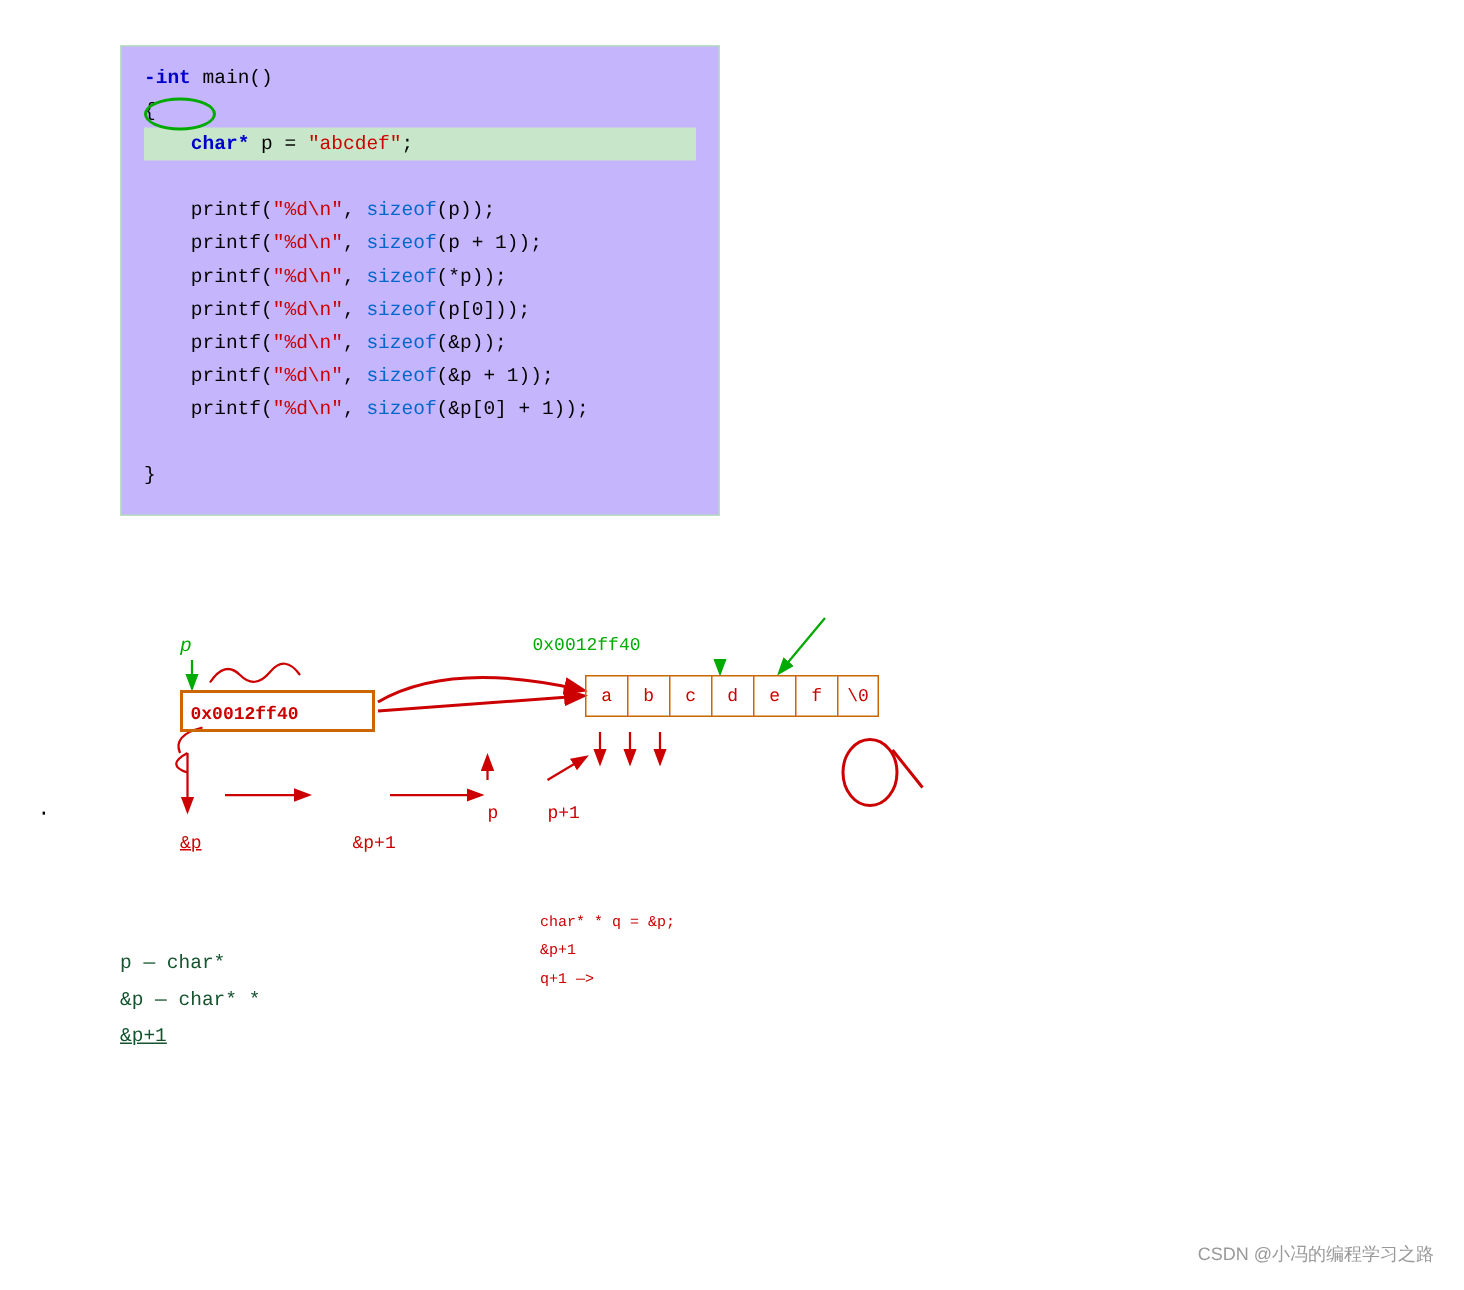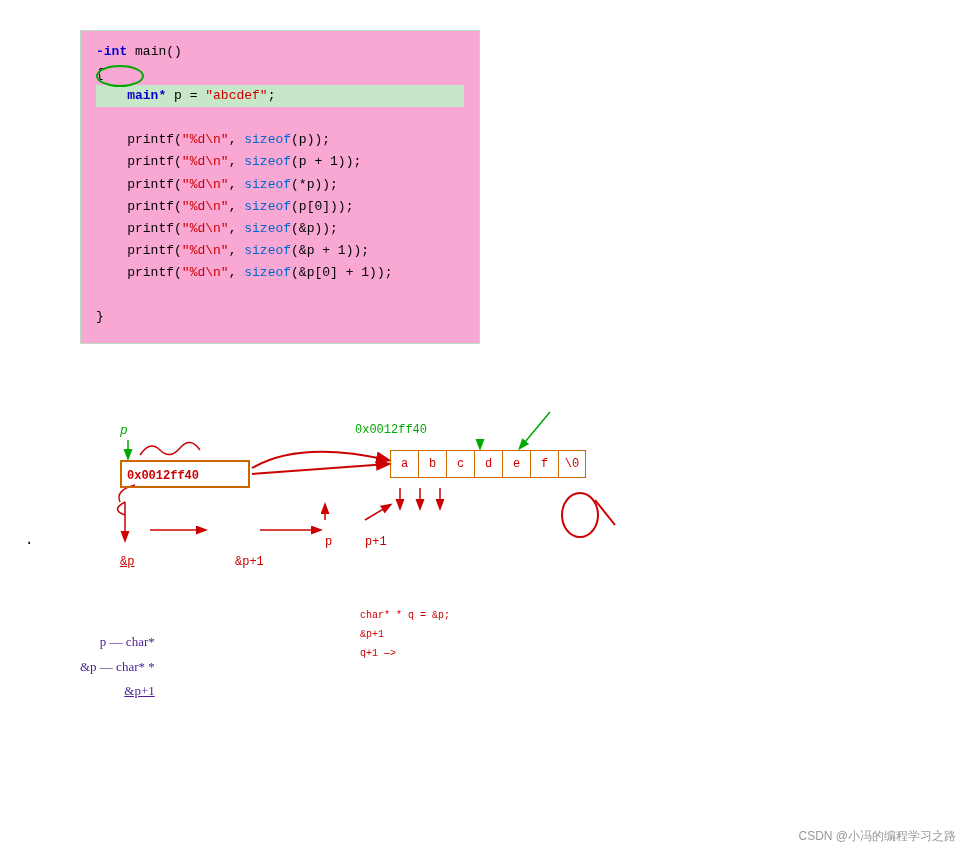--- a/index.html
+++ b/index.html
@@ -11,21 +11,21 @@
       position: relative;
       overflow: hidden;
     }
 
     
     .code-block {
       position: absolute;
       top: 30px;
       left: 80px;
       width: 400px;
-      background: #f9a8d4;
+      background: #c4b5fd;
       border: 1px solid #b8dfc0;
       padding: 10px 15px 15px 15px;
       font-size: 13px;
       line-height: 1.7;
     }
 
     .code-line {
       white-space: pre;
       color: #000000;
     }
@@ -173,23 +173,22 @@
       pointer-events: none;
     }
 
     
     .text-section {
       position: absolute;
       top: 630px;
       left: 80px;
       font-size: 13px;
       line-height: 1.9;
-      color: #4c1d95;
-      font-family: Liberation Serif, serif;
-      text-align: right;
+      color: #14532d;
+      font-family: Liberation Mono, monospace;
     }
 
     .text-section-right {
       position: absolute;
       top: 606px;
       left: 360px;
       font-size: 10px;
       line-height: 1.9;
       color: #cc0000;
       font-family: 'Courier New', monospace;
@@ -217,21 +216,21 @@
       color: #000;
       font-size: 14px;
     }
   </style>
 </head>
 <body>
 
 <div class="code-block">
   <div class="code-line"><span class="code-keyword">-int</span> <span>main()</span></div>
   <div class="code-line">{</div>
-  <div class="code-line highlight-line">    <span class="code-keyword">main*</span> p = <span class="code-string">"abcdef"</span>;</div>
+  <div class="code-line highlight-line">    <span class="code-keyword">char*</span> p = <span class="code-string">"abcdef"</span>;</div>
   <div class="code-line"> </div>
   <div class="code-line">    printf(<span class="code-string">"%d\n"</span>, <span class="code-sizeof">sizeof</span>(p));</div>
   <div class="code-line">    printf(<span class="code-string">"%d\n"</span>, <span class="code-sizeof">sizeof</span>(p + 1));</div>
   <div class="code-line">    printf(<span class="code-string">"%d\n"</span>, <span class="code-sizeof">sizeof</span>(*p));</div>
   <div class="code-line">    printf(<span class="code-string">"%d\n"</span>, <span class="code-sizeof">sizeof</span>(p[0]));</div>
   <div class="code-line">    printf(<span class="code-string">"%d\n"</span>, <span class="code-sizeof">sizeof</span>(&amp;p));</div>
   <div class="code-line">    printf(<span class="code-string">"%d\n"</span>, <span class="code-sizeof">sizeof</span>(&amp;p + 1));</div>
   <div class="code-line">    printf(<span class="code-string">"%d\n"</span>, <span class="code-sizeof">sizeof</span>(&amp;p[0] + 1));</div>
   <div class="code-line"> </div>
   <div class="code-line">}</div>

